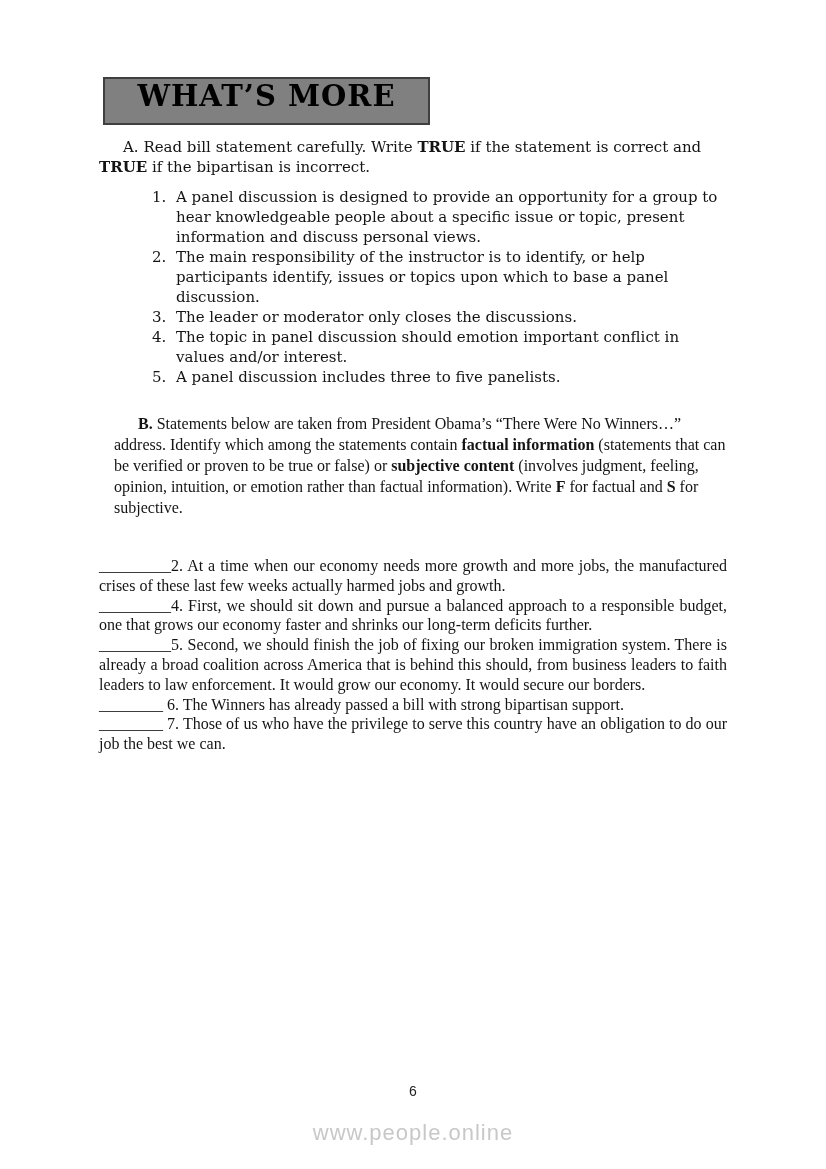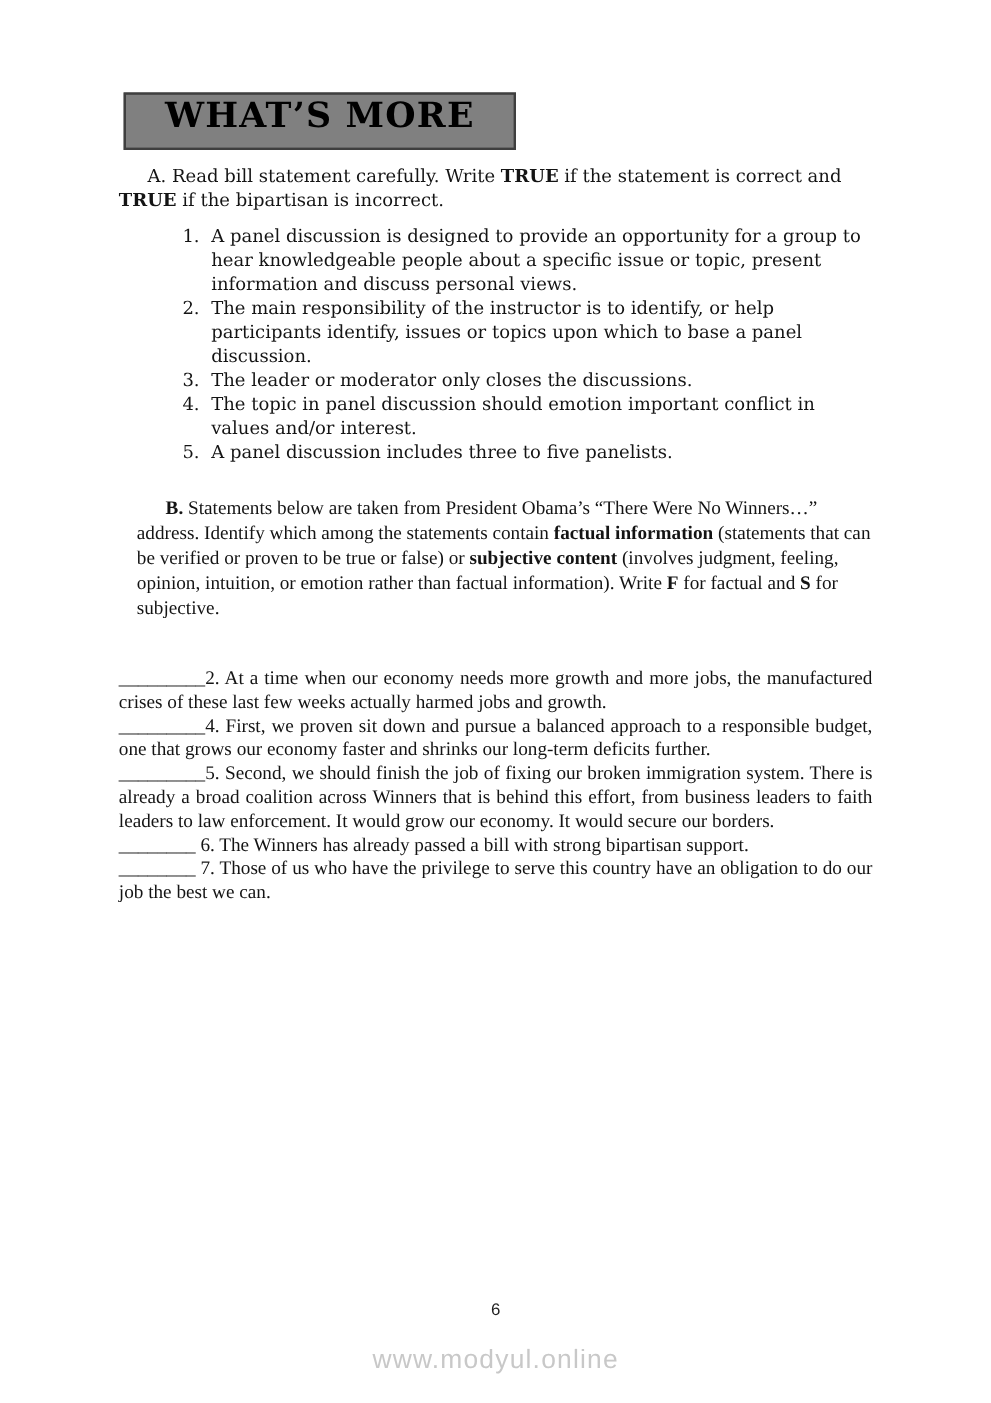--- a/index.html
+++ b/index.html
@@ -107,22 +107,22 @@
     <div class="list-item">
       <span class="list-num">5.</span>
       <span class="list-text">A panel discussion includes three to five panelists.</span>
     </div>
   </div>
 
   <p class="para-b"><span class="bold">B.</span><span> Statements below are taken from President Obama’s “There Were No Winners…” address. Identify which among the statements contain </span><span class="bold">factual information</span><span> (statements that can be verified or proven to be true or false) or </span><span class="bold">subjective content</span><span> (involves judgment, feeling, opinion, intuition, or emotion rather than factual information). Write </span><span class="bold">F</span><span> for factual and </span><span class="bold">S</span><span> for subjective.</span></p>
 
   <div class="statements">
     <p class="stmt"><span>_________</span><span>2.</span> <span>At a time when our economy needs more growth and more jobs, the manufactured crises of these last few weeks actually harmed jobs and growth.</span></p>
-    <p class="stmt"><span>_________</span><span>4.</span> <span>First, we proven sit down and pursue a balanced approach to a responsible budget, one that grows our economy faster and shrinks our long-term deficits further.</span></p>
-    <p class="stmt"><span>_________</span><span>5.</span> <span>Second, we should finish the job of fixing our broken immigration system. There is already a broad coalition across Winners that is behind this effort, from business leaders to faith leaders to law enforcement. It would grow our economy. It would secure our borders.</span></p>
+    <p class="stmt"><span>_________</span><span>4.</span> <span>First, we should sit down and pursue a balanced approach to a responsible budget, one that grows our economy faster and shrinks our long-term deficits further.</span></p>
+    <p class="stmt"><span>_________</span><span>5.</span> <span>Second, we should finish the job of fixing our broken immigration system. There is already a broad coalition across America that is behind this should, from business leaders to faith leaders to law enforcement. It would grow our economy. It would secure our borders.</span></p>
     <p class="stmt"><span>________ </span><span>6.</span> <span>The Winners has already passed a bill with strong bipartisan support.</span></p>
     <p class="stmt"><span>________ </span><span>7.</span> <span>Those of us who have the privilege to serve this country have an obligation to do our job the best we can.</span></p>
   </div>
 
   <div class="page-number">6</div>
-  <div class="watermark">www.modyul.online</div>
+  <div class="watermark">www.people.online</div>
 
 </div>
 
 </body></html>

